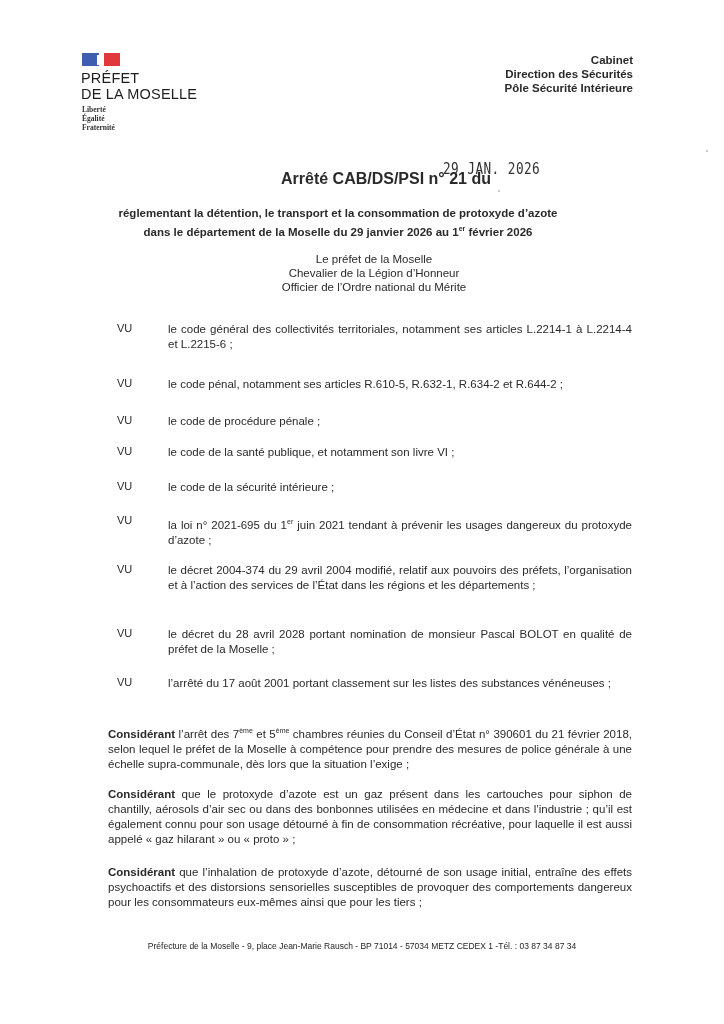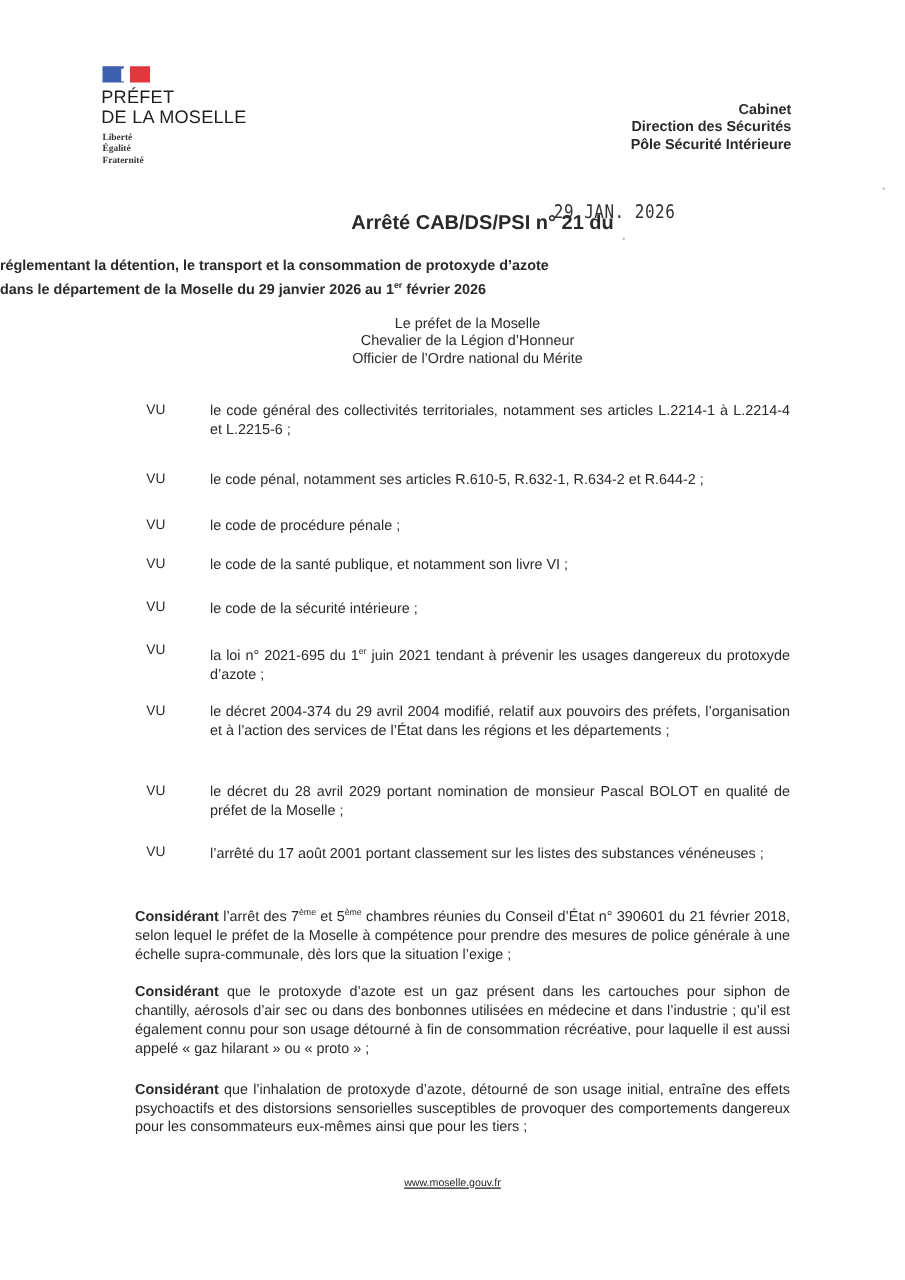--- a/index.html
+++ b/index.html
@@ -9,28 +9,28 @@
 
   
   .flag { left: 82px; top: 53px; width: 38px; height: 13px; }
   .flag .blue { position:absolute; left:0; top:0; width:17px; height:13px; background:#3e5fb0; }
   .flag .red  { position:absolute; left:22px; top:0; width:16px; height:13px; background:#e1383e; }
   .flag .mid  { position:absolute; left:15px; top:2px; width:8px; height:10px; background:#ffffff; border-radius: 0 50% 50% 0; }
   .prefet { left: 81px; top: 70px; font-weight: normal; font-size: 14.5px; line-height: 16px; color:#1e1e1e; letter-spacing: 0.2px; }
   .motto { left: 82px; top: 105px; font-family: "Liberation Serif", serif; font-weight: bold; font-size: 7.5px; line-height: 9px; color:#333; }
 
   
-  .service { right: 91px; top: 53px; text-align: right; font-weight: bold; font-size: 11.5px; line-height: 14px; color:#2a2a2a;margin-top:28px; }
+  .service { right: 91px; top: 53px; text-align: right; font-weight: bold; font-size: 11.5px; line-height: 14px; color:#2a2a2a; }
 
   
   .ref { left: 281px; top: 170px; font-weight: bold; font-size: 16px; color:#2a2a2a; }
   .stamp { left: 443px; top: 160px; font-family: "DejaVu Sans Mono", monospace; font-size: 15px; letter-spacing: 0.5px; color:#333; transform: scaleX(0.85); transform-origin: left; }
 
   
-  .title { left: 0; width: 676px; top: 206px; text-align: left; font-weight: bold; font-size: 11.5px; line-height: 15px; color:#2a2a2a; }
+  .title { left: 0; width: 676px; top: 206px; text-align: center; font-weight: bold; font-size: 11.5px; line-height: 15px; color:#2a2a2a; }
   .title sup, .consid sup, .vu-text sup { font-size: 7px; }
 
   .prefect { left: 0; width: 748px; top: 252px; text-align: center; font-size: 11.5px; line-height: 14px; color:#2a2a2a; }
 
   
   .vu-row { left: 0; width: 724px; }
   .vu-label { position:absolute; left: 117px; font-weight: normal; font-size: 11px; color:#2a2a2a; }
   .vu-text { position:absolute; left: 168px; width: 464px; font-size: 11.5px; line-height: 15px; text-align: justify; color:#2a2a2a; }
 
   
@@ -105,28 +105,28 @@
 <div class="abs vu-row" style="top:514px;">
   <span class="vu-label">VU</span>
   <span class="vu-text"><span>la loi n° 2021-695 du 1</span><sup>er</sup><span> juin 2021 tendant à prévenir les usages dangereux du protoxyde d’azote ;</span></span>
 </div>
 <div class="abs vu-row" style="top:563px;">
   <span class="vu-label">VU</span>
   <span class="vu-text">le décret 2004-374 du 29 avril 2004 modifié, relatif aux pouvoirs des préfets, l’organisation et à l’action des services de l’État dans les régions et les départements ;</span>
 </div>
 <div class="abs vu-row" style="top:627px;">
   <span class="vu-label">VU</span>
-  <span class="vu-text">le décret du 28 avril 2029 portant nomination de monsieur Pascal BOLOT en qualité de préfet de la Moselle ;</span>
+  <span class="vu-text">le décret du 28 avril 2028 portant nomination de monsieur Pascal BOLOT en qualité de préfet de la Moselle ;</span>
 </div>
 <div class="abs vu-row" style="top:676px;">
   <span class="vu-label">VU</span>
   <span class="vu-text">l’arrêté du 17 août 2001 portant classement sur les listes des substances vénéneuses ;</span>
 </div>
 
 <div class="abs consid" style="top:723px;"><b>Considérant</b><span> l’arrêt des 7</span><sup>ème</sup><span> et 5</span><sup>ème</sup><span> chambres réunies du Conseil d’État n° 390601 du 21 février 2018, selon lequel le préfet de la Moselle à compétence pour prendre des mesures de police générale à une échelle supra-communale, dès lors que la situation l’exige ;</span></div>
 
 <div class="abs consid" style="top:787px;"><b>Considérant</b><span> que le protoxyde d’azote est un gaz présent dans les cartouches pour siphon de chantilly, aérosols d’air sec ou dans des bonbonnes utilisées en médecine et dans l’industrie ; qu’il est également connu pour son usage détourné à fin de consommation récréative, pour laquelle il est aussi appelé « gaz hilarant » ou « proto » ;</span></div>
 
 <div class="abs consid" style="top:865px;"><b>Considérant</b><span> que l’inhalation de protoxyde d’azote, détourné de son usage initial, entraîne des effets psychoactifs et des distorsions sensorielles susceptibles de provoquer des comportements dangereux pour les consommateurs eux-mêmes ainsi que pour les tiers ;</span></div>
 
 <div class="abs footer">
-  <div><span class="link">www.moselle.gouv.fr</span></div>
+  <div>Préfecture de la Moselle - 9, place Jean-Marie Rausch - BP 71014 - 57034 METZ CEDEX 1 -Tél. : 03 87 34 87 34</div>
 </div>
 
 </body></html>

